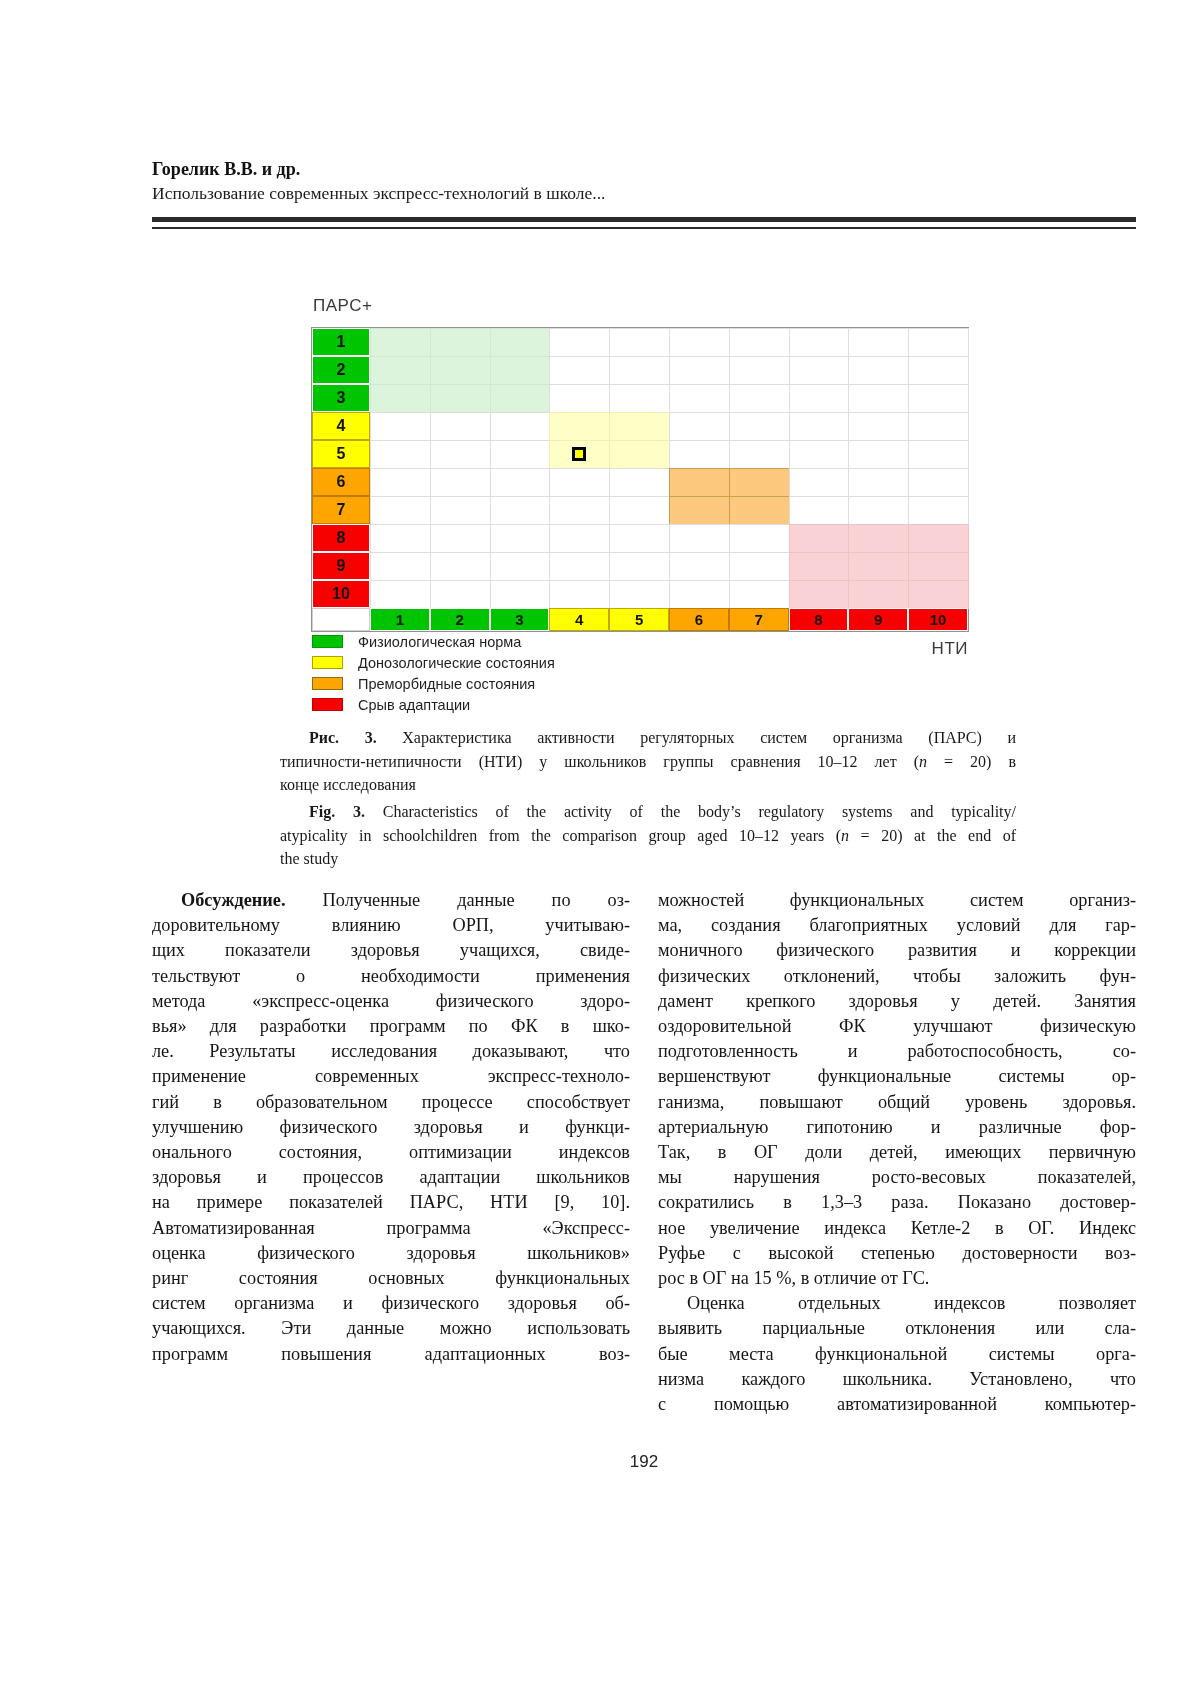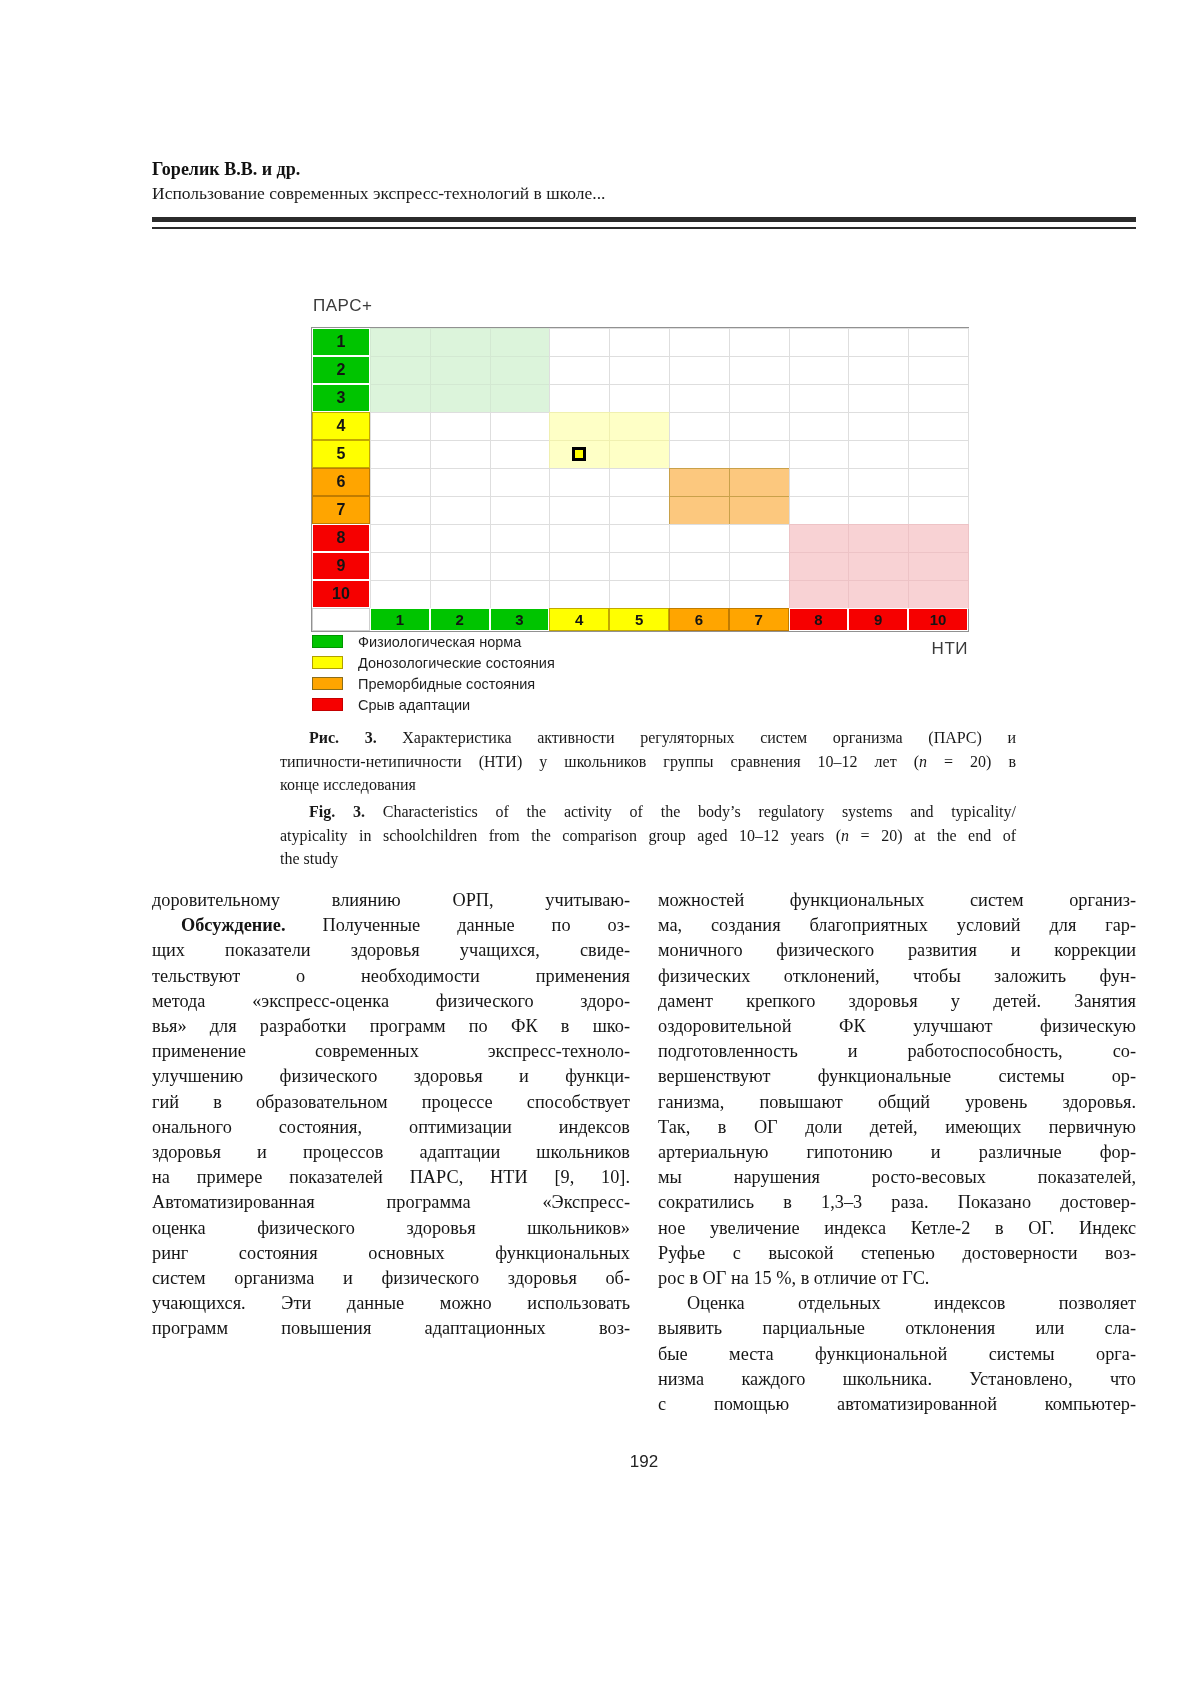--- a/index.html
+++ b/index.html
@@ -214,51 +214,52 @@
     <div class="tline"><span>типичности-нетипичности (НТИ) у школьников группы сравнения 10–12 лет (</span><i>n</i><span> = 20) в</span></div>
     <div class="tline endline"><span>конце исследования</span></div>
   </div>
 <div class="caption" id="cap-en">
     <div class="tline indent"><b>Fig. 3.</b><span> Characteristics of the activity of the body’s regulatory systems and typicality/</span></div>
     <div class="tline"><span>atypicality in schoolchildren from the comparison group aged 10–12 years (</span><i>n</i><span> = 20) at the end of</span></div>
     <div class="tline endline"><span>the study</span></div>
   </div>
 
 <div class="col" id="col-left">
+    <div class="tline indent"><b>Обсуждение.</b><span> Полученные данные по оз-</span></div>
     <div class="tline"><span>доровительному влиянию ОРП, учитываю-</span></div>
-    <div class="tline indent"><b>Обсуждение.</b><span> Полученные данные по оз-</span></div>
     <div class="tline"><span>щих показатели здоровья учащихся, свиде-</span></div>
     <div class="tline"><span>тельствуют о необходимости применения</span></div>
     <div class="tline"><span>метода «экспресс-оценка физического здоро-</span></div>
     <div class="tline"><span>вья» для разработки программ по ФК в шко-</span></div>
+    <div class="tline"><span>ле. Результаты исследования доказывают, что</span></div>
     <div class="tline"><span>применение современных экспресс-техноло-</span></div>
+    <div class="tline"><span>гий в образовательном процессе способствует</span></div>
     <div class="tline"><span>улучшению физического здоровья и функци-</span></div>
-    <div class="tline"><span>гий в образовательном процессе способствует</span></div>
     <div class="tline"><span>онального состояния, оптимизации индексов</span></div>
     <div class="tline"><span>здоровья и процессов адаптации школьников</span></div>
     <div class="tline"><span>на примере показателей ПАРС, НТИ [9, 10].</span></div>
     <div class="tline"><span>Автоматизированная программа «Экспресс-</span></div>
     <div class="tline"><span>оценка физического здоровья школьников»</span></div>
     <div class="tline"><span>ринг состояния основных функциональных</span></div>
     <div class="tline"><span>систем организма и физического здоровья об-</span></div>
     <div class="tline"><span>учающихся. Эти данные можно использовать</span></div>
     <div class="tline"><span>программ повышения адаптационных воз-</span></div>
   </div>
 <div class="col" id="col-right">
     <div class="tline"><span>можностей функциональных систем организ-</span></div>
     <div class="tline"><span>ма, создания благоприятных условий для гар-</span></div>
     <div class="tline"><span>моничного физического развития и коррекции</span></div>
     <div class="tline"><span>физических отклонений, чтобы заложить фун-</span></div>
     <div class="tline"><span>дамент крепкого здоровья у детей. Занятия</span></div>
     <div class="tline"><span>оздоровительной ФК улучшают физическую</span></div>
     <div class="tline"><span>подготовленность и работоспособность, со-</span></div>
     <div class="tline"><span>вершенствуют функциональные системы ор-</span></div>
     <div class="tline"><span>ганизма, повышают общий уровень здоровья.</span></div>
+    <div class="tline"><span>артериальную гипотонию и различные фор-</span></div>
     <div class="tline"><span>Так, в ОГ доли детей, имеющих первичную</span></div>
-    <div class="tline"><span>артериальную гипотонию и различные фор-</span></div>
     <div class="tline"><span>мы нарушения росто-весовых показателей,</span></div>
     <div class="tline"><span>сократились в 1,3–3 раза. Показано достовер-</span></div>
     <div class="tline"><span>ное увеличение индекса Кетле-2 в ОГ. Индекс</span></div>
     <div class="tline"><span>Руфье с высокой степенью достоверности воз-</span></div>
     <div class="tline endline"><span>рос в ОГ на 15 %, в отличие от ГС.</span></div>
     <div class="tline indent"><span>Оценка отдельных индексов позволяет</span></div>
     <div class="tline"><span>выявить парциальные отклонения или сла-</span></div>
     <div class="tline"><span>бые места функциональной системы орга-</span></div>
     <div class="tline"><span>низма каждого школьника. Установлено, что</span></div>
     <div class="tline"><span>с помощью автоматизированной компьютер-</span></div>

